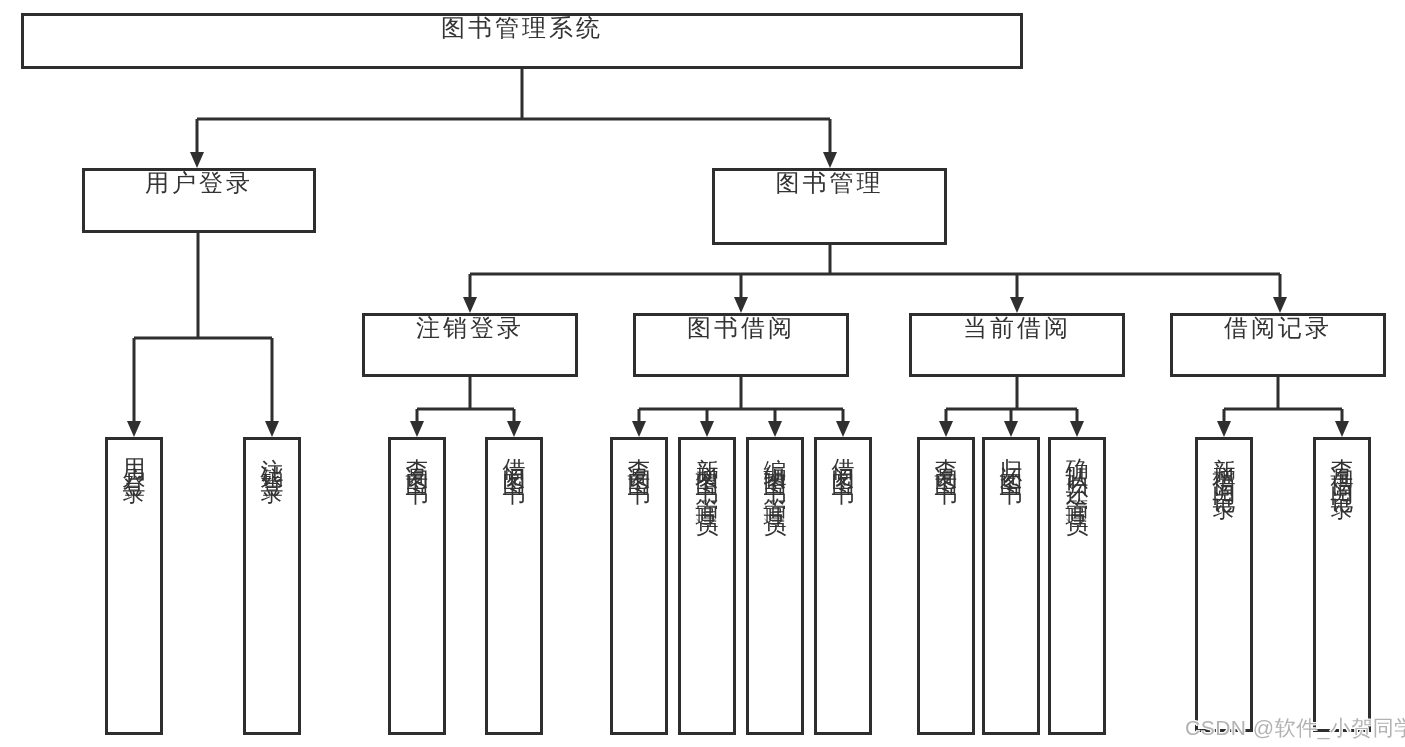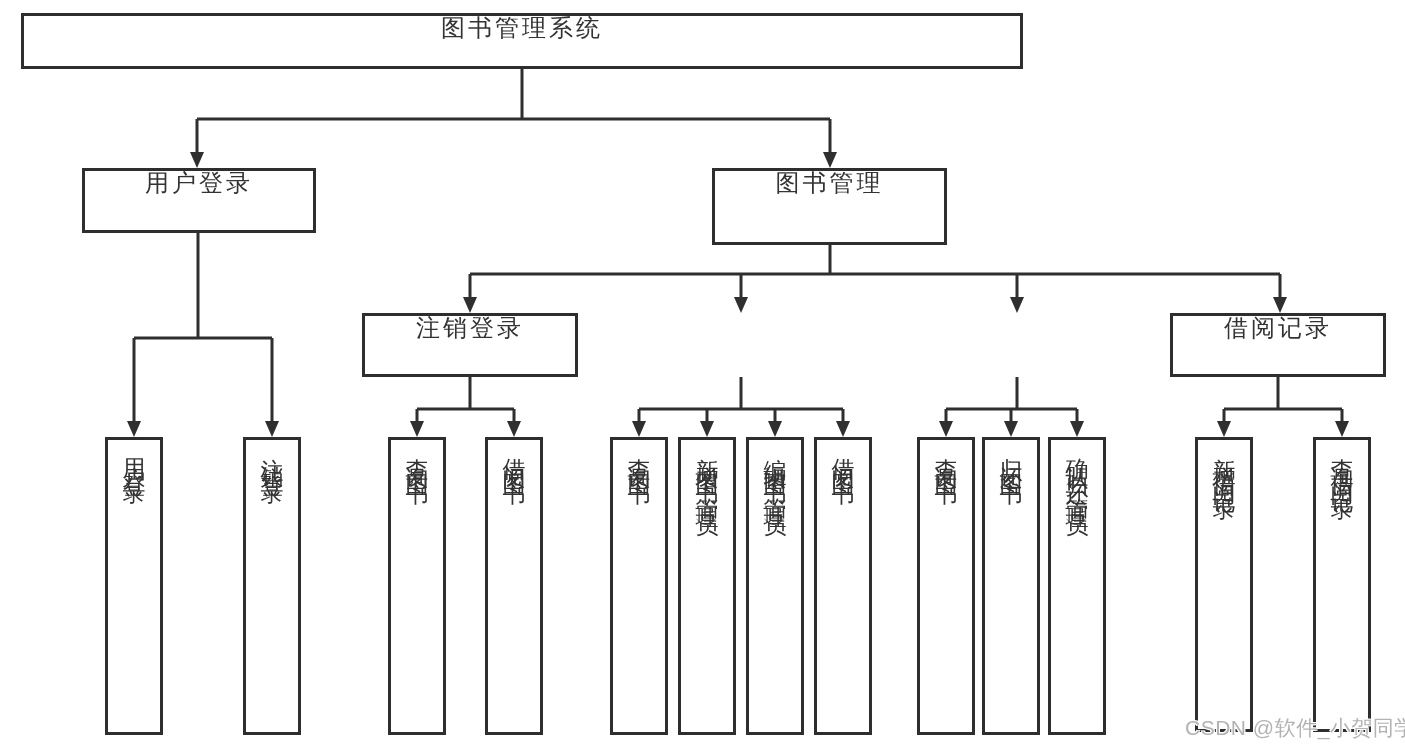--- a/index.html
+++ b/index.html
@@ -106,20 +106,26 @@
   <div class="node" style="left:82px;top:168px;width:234px;height:65px">
     <span class="hlabel">用户登录</span>
   </div>
   <div class="node" style="left:712px;top:168px;width:235px;height:77px">
     <span class="hlabel">图书管理</span>
   </div>
 
   <div class="node" style="left:362px;top:313px;width:216px;height:64px">
     <span class="hlabel">注销登录</span>
   </div>
+  <div class="node" style="left:633px;top:313px;width:216px;height:64px">
+    <span class="hlabel">图书借阅</span>
+  </div>
+  <div class="node" style="left:909px;top:313px;width:216px;height:64px">
+    <span class="hlabel">当前借阅</span>
+  </div>
   <div class="node" style="left:1170px;top:313px;width:216px;height:64px">
     <span class="hlabel">借阅记录</span>
   </div>
 
   <div class="node" style="left:105px;top:437px;width:58px;height:298px">
     <span class="vlabel">用户登录</span>
   </div>
   <div class="node" style="left:243px;top:437px;width:58px;height:298px">
     <span class="vlabel">注销登录</span>
   </div>

